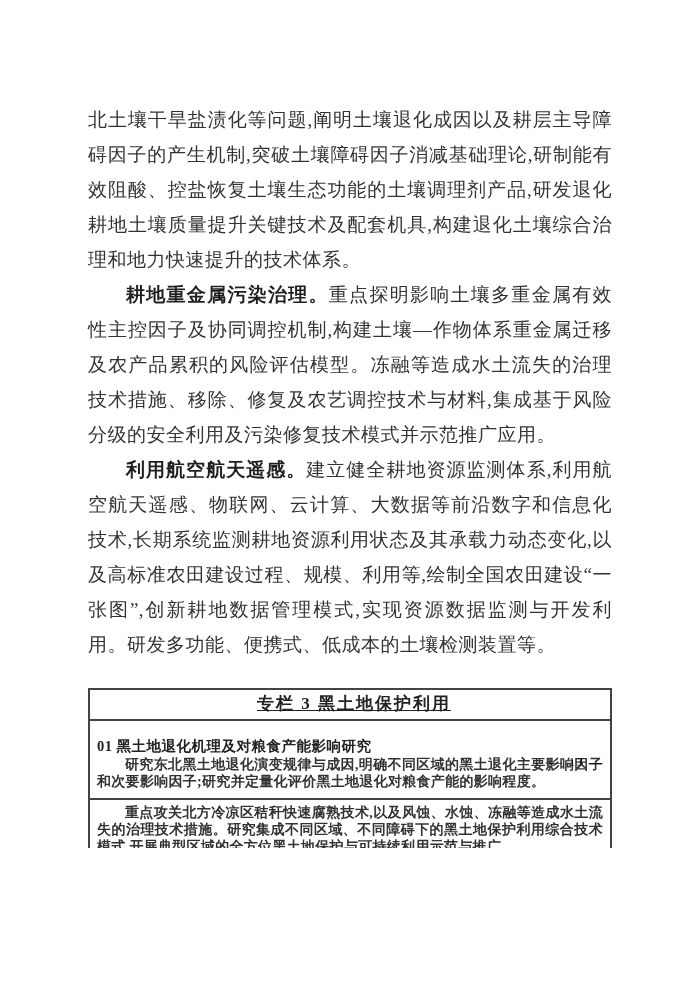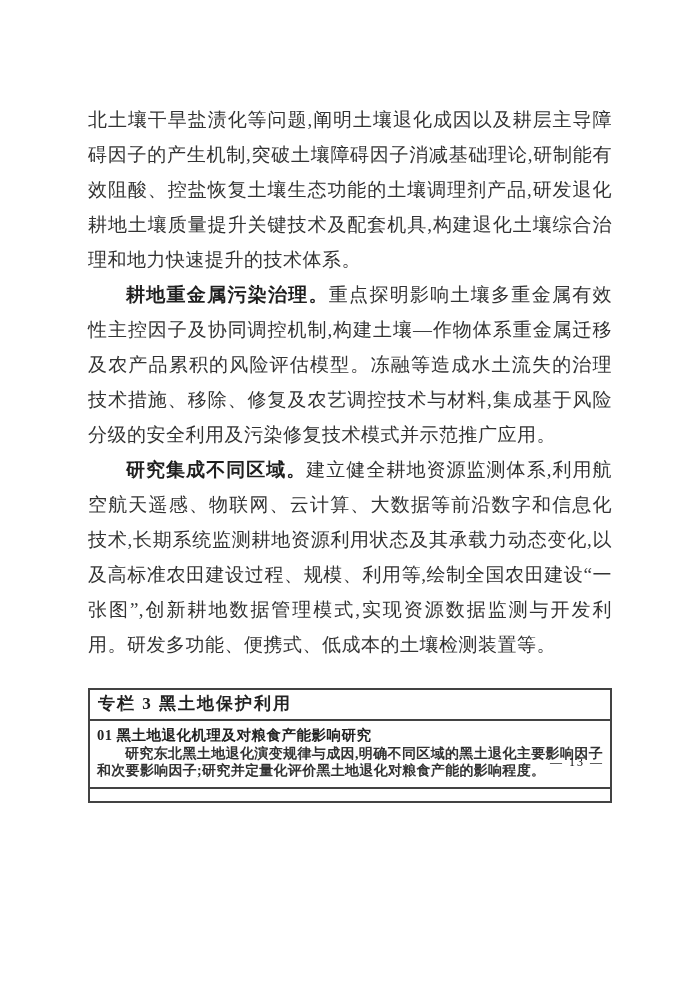--- a/index.html
+++ b/index.html
@@ -38,42 +38,43 @@
     color: #1f1f1f;
     margin-top: 48px;
   }
   
   .panel {
     margin-top: 26px;
     border: 2px solid #434343;
     color: #333333;
   }
   .panel-title {
-    text-align: left;
+    text-align: center;
     font-weight: bold;
     font-size: 17px;
     line-height: 22px;
     color: #222222;
     padding: 3px 0 4px 8px;
     border-bottom: 2px solid #434343;
     letter-spacing: 2px;
+    text-decoration: underline;
   }
   .panel-section {
     padding: 4px 7px 8px 7px;
     font-size: 14px;
     line-height: 17px;
   }
   .panel-section + .panel-section {
     border-top: 2px solid #434343;
   }
   .sec-heading {
     font-weight: bold;
     font-size: 14.5px;
     color: #222222;
-    margin: 2px 0 1px 0;
+    margin: 13px 0 1px 0;
     letter-spacing: 0.5px;
   }
   .sec-heading .sec-no {
     margin-right: 4px;
   }
   .sec-body {
     margin: 0;
     text-indent: 2em;
     text-align: justify;
     letter-spacing: 0.3px;
@@ -93,31 +94,32 @@
 <body>
 
 <div class="page">
 
   <div class="content">
 
     <p class="doc-para"><span>北土壤干旱盐渍化等问题,阐明土壤退化成因以及耕层主导障碍因子的产生机制,突破土壤障碍因子消减基础理论,研制能有效阻酸、控盐恢复土壤生态功能的土壤调理剂产品,研发退化耕地土壤质量提升关键技术及配套机具,构建退化土壤综合治理和地力快速提升的技术体系。</span></p>
 
     <p class="doc-para indented"><span class="lead">耕地重金属污染治理。</span><span>重点探明影响土壤多重金属有效性主控因子及协同调控机制,构建土壤—作物体系重金属迁移及农产品累积的风险评估模型。冻融等造成水土流失的治理技术措施、移除、修复及农艺调控技术与材料,集成基于风险分级的安全利用及污染修复技术模式并示范推广应用。</span></p>
 
-    <p class="doc-para indented"><span class="lead">研究集成不同区域。</span><span>建立健全耕地资源监测体系,利用航空航天遥感、物联网、云计算、大数据等前沿数字和信息化技术,长期系统监测耕地资源利用状态及其承载力动态变化,以及高标准农田建设过程、规模、利用等,绘制全国农田建设“一张图”,创新耕地数据管理模式,实现资源数据监测与开发利用。研发多功能、便携式、低成本的土壤检测装置等。</span></p>
+    <p class="doc-para indented"><span class="lead">利用航空航天遥感。</span><span>建立健全耕地资源监测体系,利用航空航天遥感、物联网、云计算、大数据等前沿数字和信息化技术,长期系统监测耕地资源利用状态及其承载力动态变化,以及高标准农田建设过程、规模、利用等,绘制全国农田建设“一张图”,创新耕地数据管理模式,实现资源数据监测与开发利用。研发多功能、便携式、低成本的土壤检测装置等。</span></p>
 
     <div class="panel">
       <div class="panel-title">专栏 3  黑土地保护利用</div>
 
       <div class="panel-section">
         <p class="sec-heading"><span class="sec-no">01</span><span>黑土地退化机理及对粮食产能影响研究</span></p>
         <p class="sec-body">研究东北黑土地退化演变规律与成因,明确不同区域的黑土退化主要影响因子和次要影响因子;研究并定量化评价黑土地退化对粮食产能的影响程度。</p>
       </div>
 
       <div class="panel-section">
+        <p class="sec-body">重点攻关北方冷凉区秸秆快速腐熟技术,以及风蚀、水蚀、冻融等造成水土流失的治理技术措施。研究集成不同区域、不同障碍下的黑土地保护利用综合技术模式,开展典型区域的全方位黑土地保护与可持续利用示范与推广。</p>
       </div>
     </div>
 
   </div>
 
   <div class="page-number">— 13 —</div>
 
 </div>
 
 </body></html>

